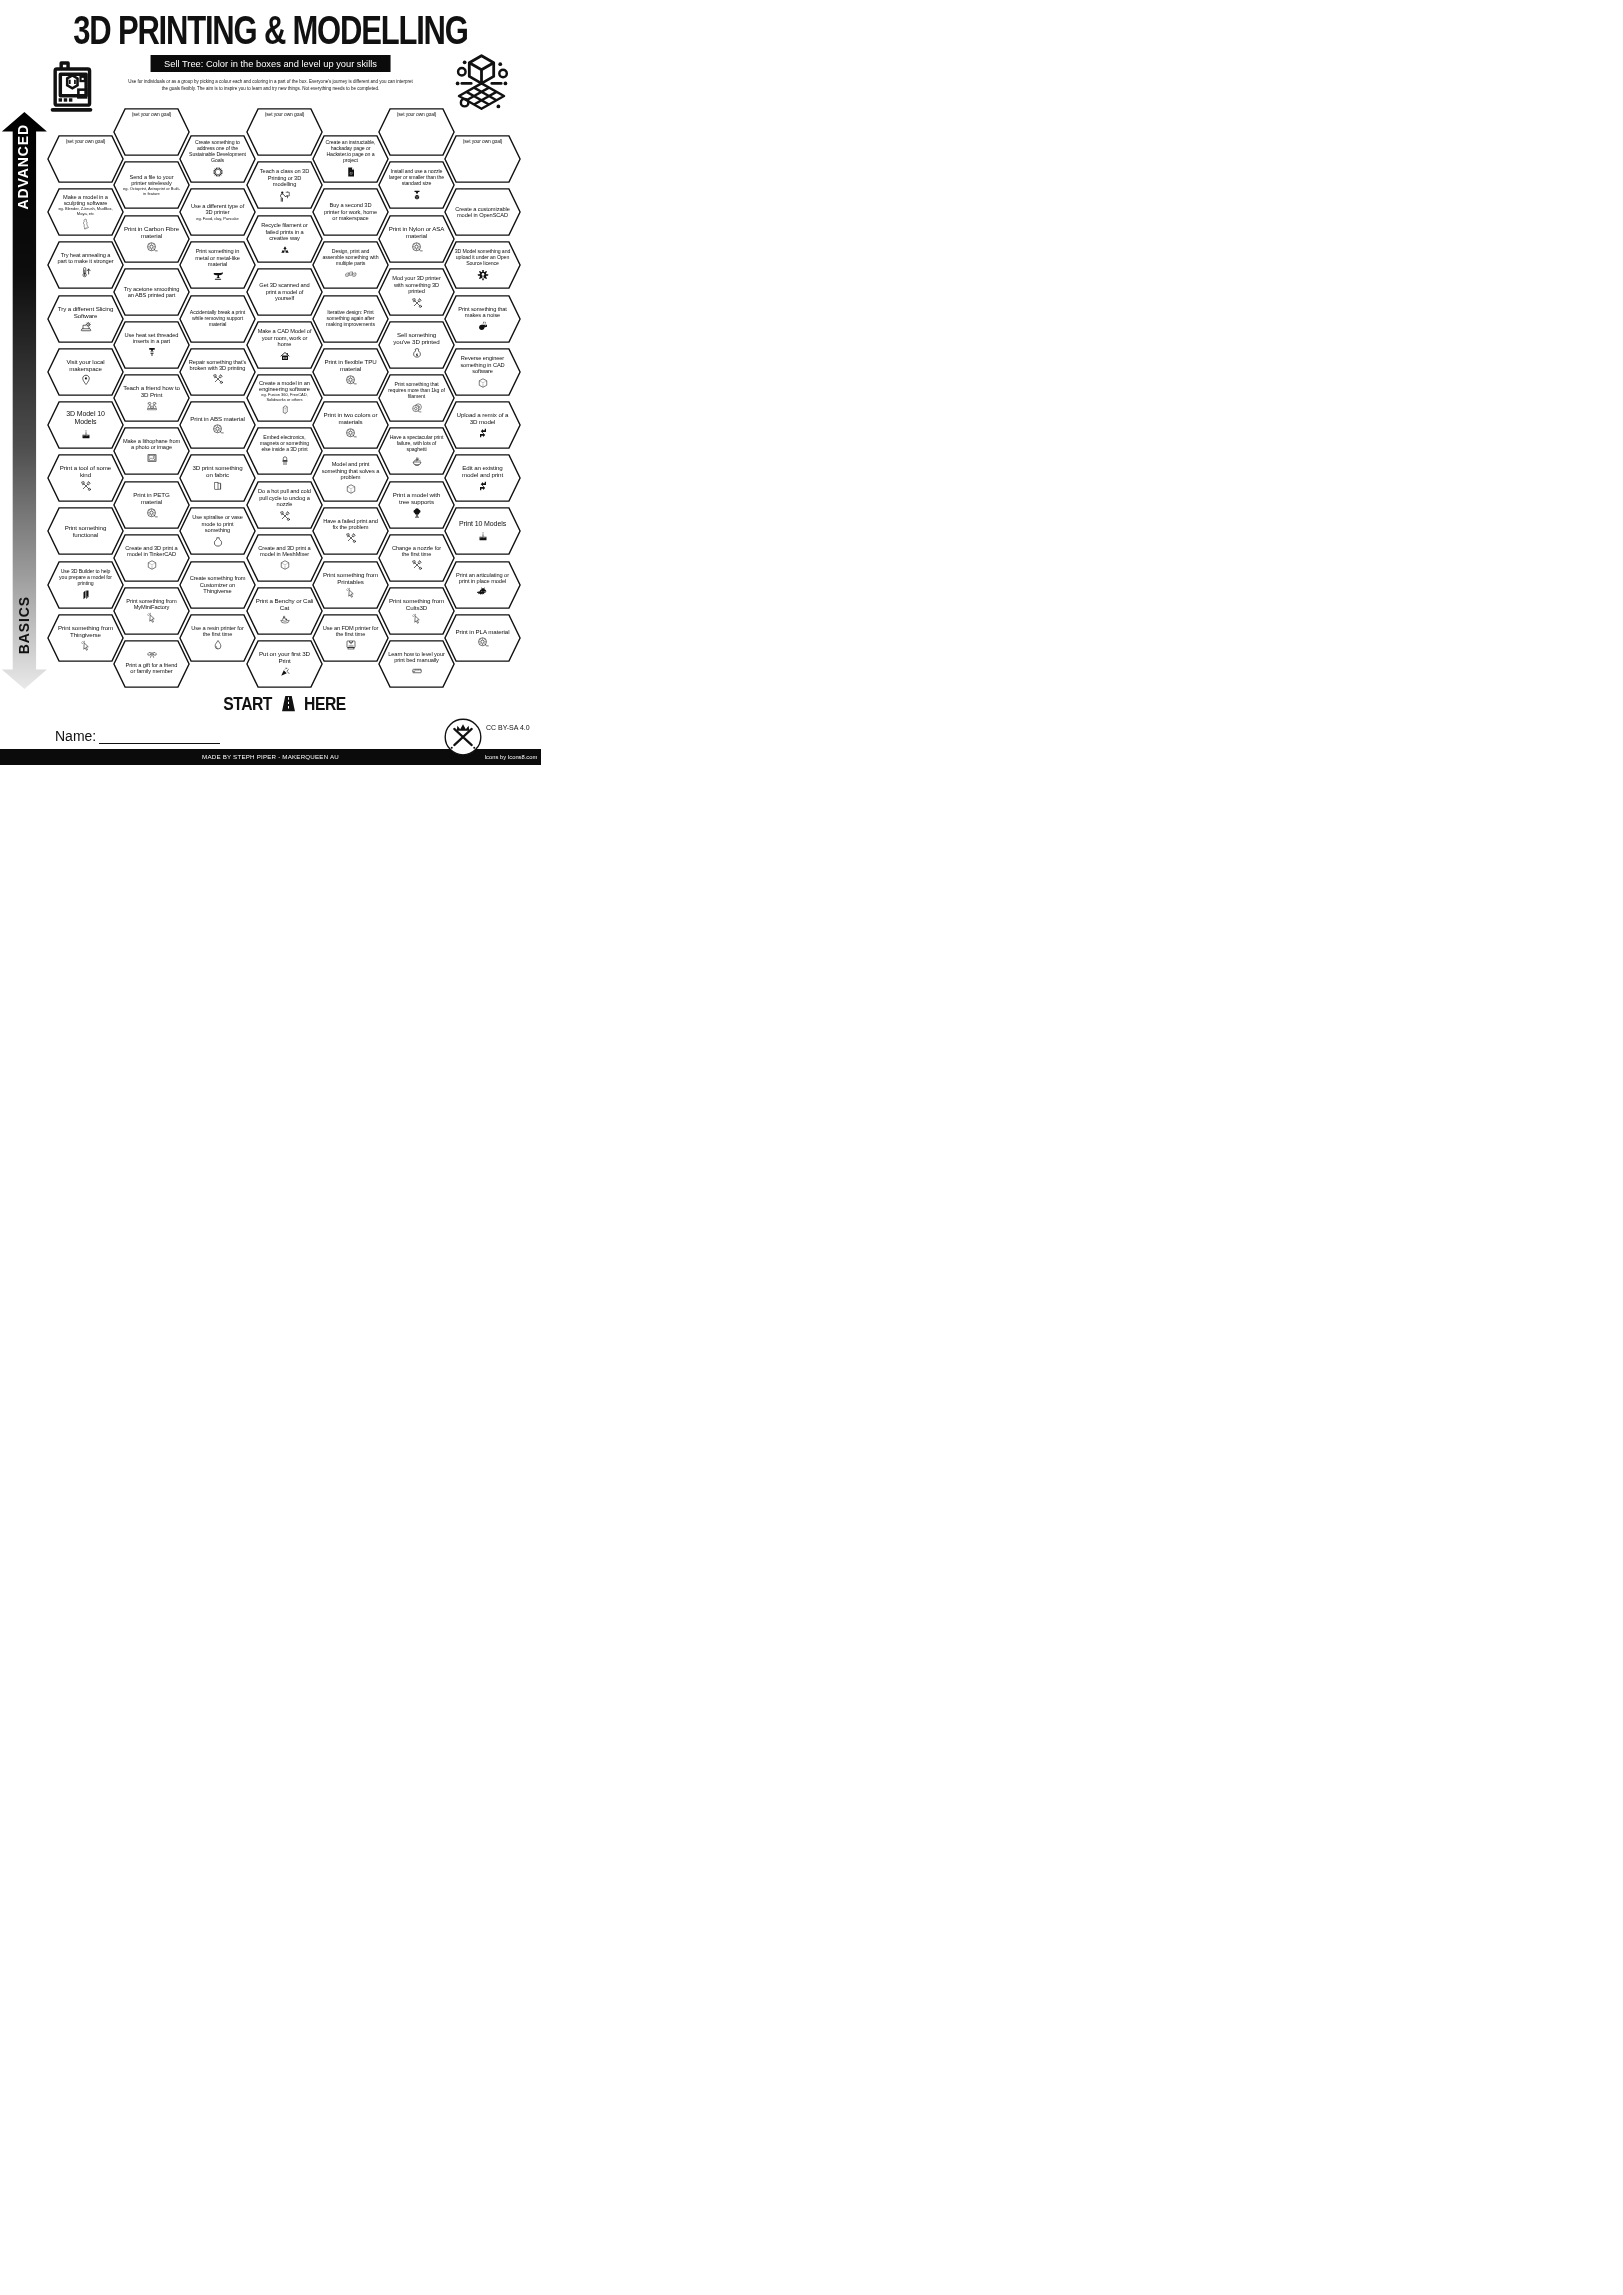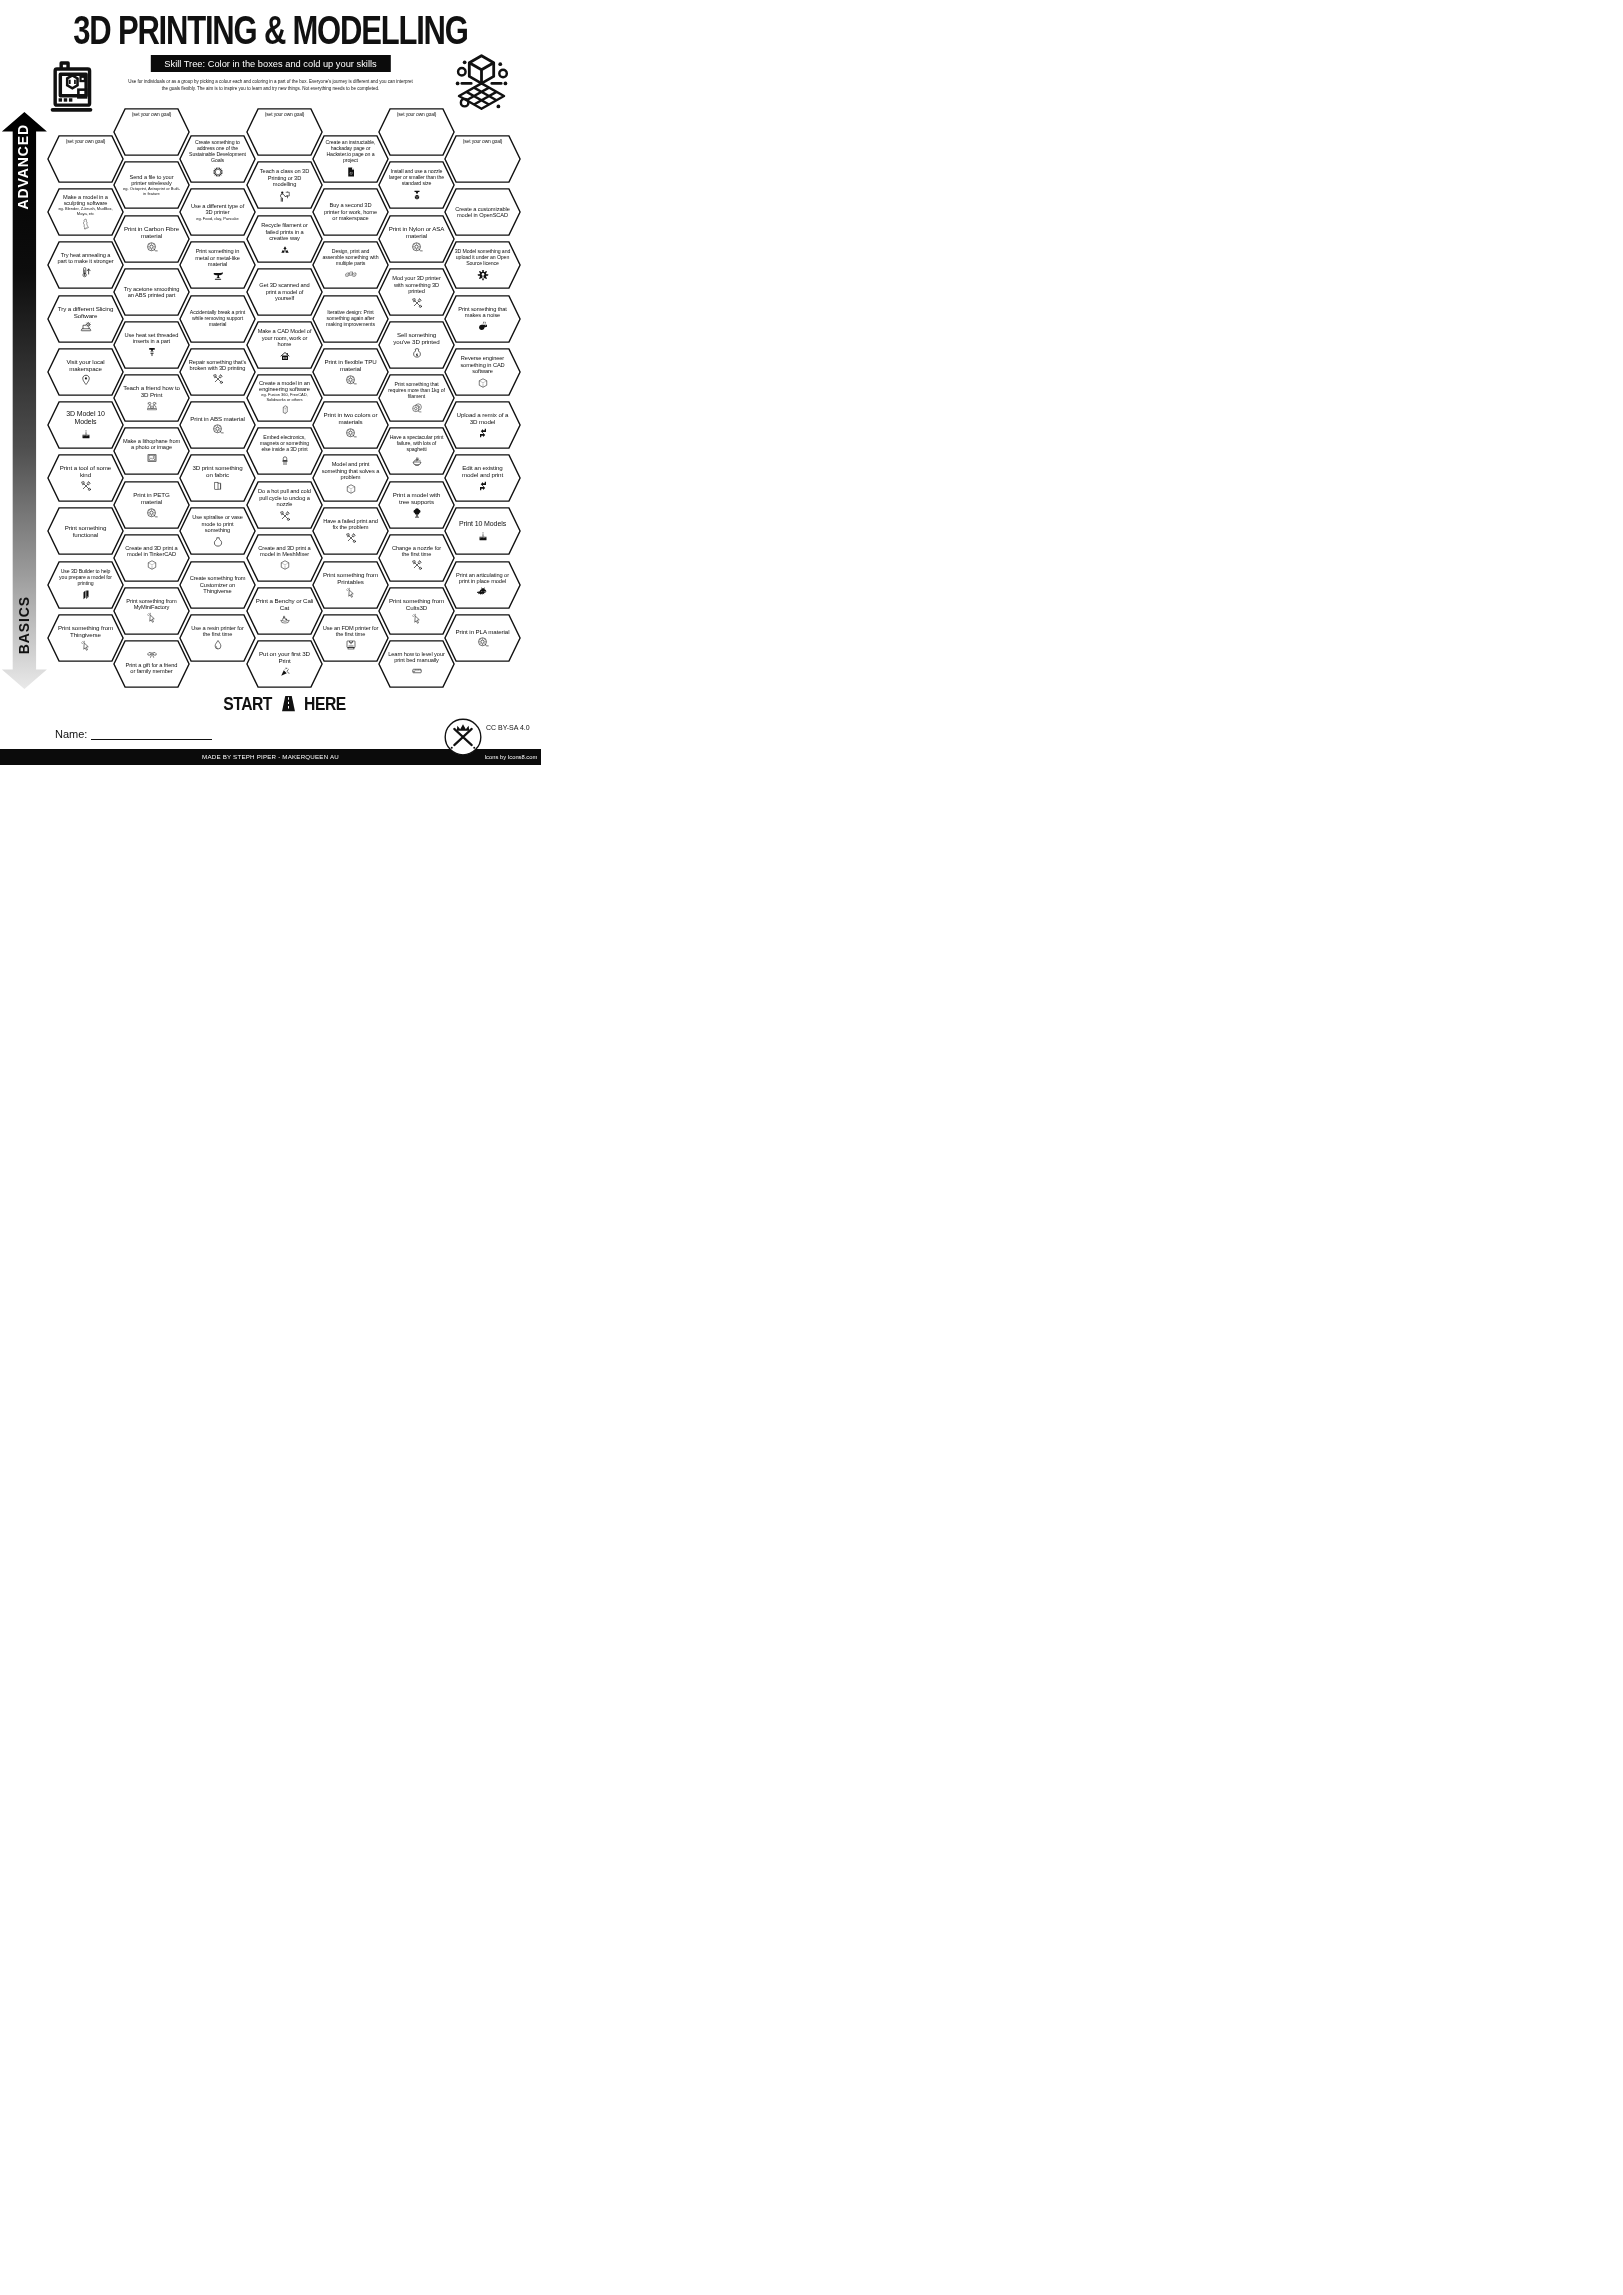--- a/index.html
+++ b/index.html
@@ -36,21 +36,21 @@
   .hex-icon{width:12px;height:12px;flex:0 0 auto;margin-top:0.9px;}
   .hex.goal .hex-content{justify-content:flex-start;padding-top:4.2px;}
   .hex.icon-top .hex-icon{order:-1;margin-top:-4.6px;margin-bottom:0.5px;}
 
   
   .start-row{position:absolute;left:201px;top:694px;width:167px;display:flex;
      align-items:center;justify-content:center;gap:5.6px;}
   .start-word{font-size:15.7px;font-weight:900;letter-spacing:-0.5px;transform:scaleY(1.18);white-space:nowrap;}
   .road-icon{width:21px;height:19.4px;}
   .name-row{position:absolute;left:55px;top:728px;display:flex;align-items:flex-end;}
-  .name-label{font-size:11px;}
+  .name-label{font-size:14px;}
   .name-line{width:121px;border-bottom:1.2px solid #111;height:7px;margin-left:3.2px;}
   .bottom-bar{position:absolute;left:0;top:749px;width:541px;height:16.7px;background:#0b0b0b;}
   .credit{position:absolute;left:0;right:0;top:749px;height:16.7px;line-height:16.7px;
      text-align:center;color:#fff;font-size:6.2px;letter-spacing:0.2px;}
   .icons-credit{position:absolute;right:3.7px;top:754px;color:#fff;font-size:5.8px;}
   .license{position:absolute;left:486px;top:724px;font-size:7px;}
   .cc-logo{position:absolute;left:443px;top:717px;width:40px;height:40px;z-index:5;}
 </style>
 </head>
 <body>
@@ -461,21 +461,21 @@
       <path d="M23 14 l4.5 5.5 4.5 -8 4.5 8 4.5 -5.5 1 8 h-20 z" fill="#111"></path>
       <circle cx="14" cy="49" r="1.6" fill="#111"></circle>
         <circle cx="50" cy="49" r="1.6" fill="#111"></circle>
     </symbol>
   </defs>
 </svg>
 
 <div id="page">
 
   <div class="title">3D PRINTING &amp; MODELLING</div>
-  <div class="banner">Skill Tree:  Color in the boxes and cold up your skills</div>
+  <div class="banner">Sell Tree:  Color in the boxes and level up your skills</div>
   <div class="desc">Use for individuals or as a group by picking a colour each and coloring in a part of the box.  Everyone's journey is different and you can interpret the goals flexibly.  The aim is to inspire you to learn and try new things. Not everything needs to be completed.</div>
 
   <svg class="logo-printer" viewBox="0 0 64 64">
       <use href="#s-printer-logo"></use>
     </svg>
   <svg class="logo-lattice" viewBox="0 0 64 64">
       <use href="#s-lattice"></use>
     </svg>
 
   <div class="axis-arrow"></div>

